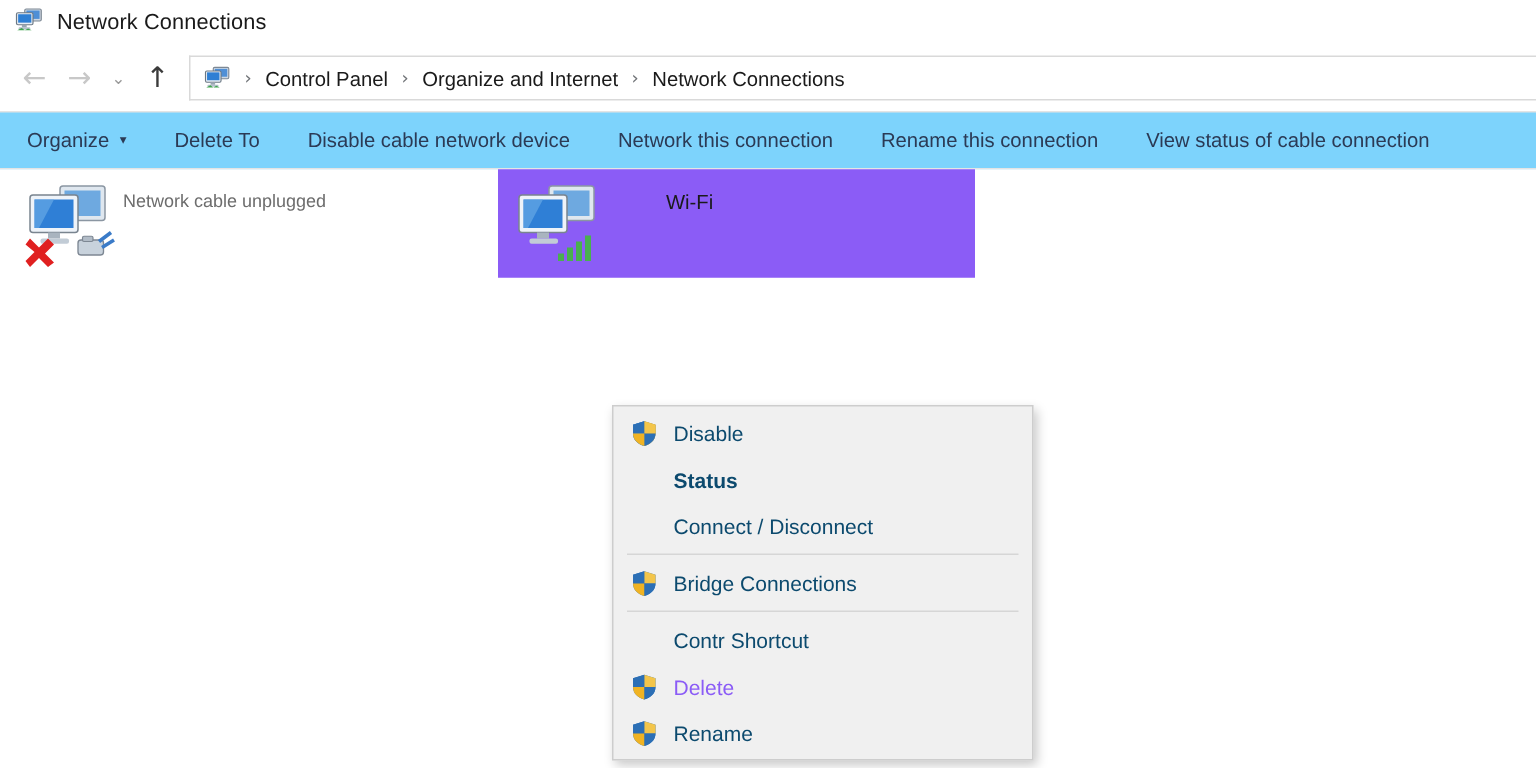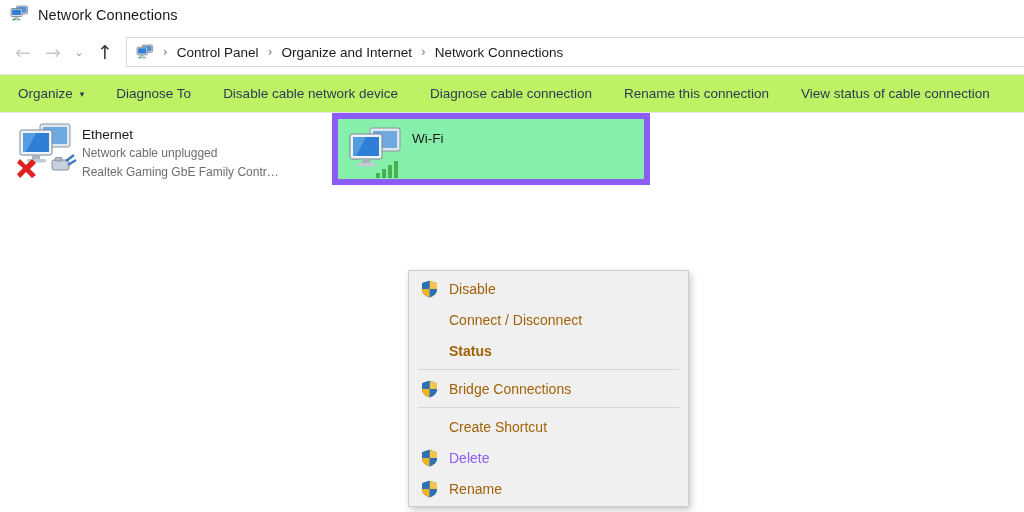--- a/index.html
+++ b/index.html
@@ -84,21 +84,21 @@
     font-size: 12px;
     margin: 0 9px;
     font-family: "DejaVu Sans", sans-serif;
   }
 
   
   .toolbar {
     height: 37px;
     border-top: 1px solid #e4e4e4;
     border-bottom: 1px solid #e4e4e4;
-    background: #bef264;
+    background: #7dd3fc;
     display: flex;
     align-items: center;
     padding-left: 18px;
     overflow: hidden;
     white-space: nowrap;
   }
   .tb-item {
     font-size: 13.5px;
     color: #2b3a55;
     margin-right: 32px;
@@ -121,22 +121,23 @@
   }
 
   .conn-tile {
     position: absolute;
     display: flex;
     align-items: flex-start;
     padding: 6px 8px 6px 8px;
     box-sizing: border-box;
   }
   .conn-tile.selected {
-    background: #86efac;
-    border: 6px solid #8b5cf6;
+    background: #8b5cf6;
+    border: 2px solid #8b5cf6;
+    gap: 36px;
   }
   .tile-icon {
     position: relative;
     width: 62px;
     height: 58px;
     flex: none;
   }
   .tile-text {
     margin-left: 4px;
     padding-top: 4px;
@@ -170,21 +171,21 @@
   .ctx-item {
     height: 31px;
     display: flex;
     align-items: center;
     padding-left: 10px;
     box-sizing: border-box;
     position: relative;
   }
   .ctx-label {
     font-size: 14px;
-    color: #a16207;
+    color: #0c4a6e;
     margin-left: 10px;
     white-space: nowrap;
   }
   .ctx-item.bold .ctx-label { font-weight: bold; }
   .ctx-item.disabled .ctx-label { color: #8b5cf6; }
   .ctx-sep {
     height: 1px;
     background: #d6d6d6;
     margin: 3px 9px 3px 9px;
   }
@@ -249,27 +250,27 @@
     <span class="crumb">Network Connections</span>
   </div>
 </div>
 
 <div class="toolbar">
   <div class="tb-item">
     <span>Organize</span>
     <span class="tb-caret">▾</span>
   </div>
   <div class="tb-item">
-    <span>Diagnose To</span>
+    <span>Delete To</span>
   </div>
   <div class="tb-item">
     <span>Disable cable network device</span>
   </div>
   <div class="tb-item">
-    <span>Diagnose cable connection</span>
+    <span>Network this connection</span>
   </div>
   <div class="tb-item">
     <span>Rename this connection</span>
   </div>
   <div class="tb-item">
     <span>View status of cable connection</span>
   </div>
 </div>
 
 <div class="content">
@@ -294,23 +295,21 @@
           <path d="M50 40 L58 34" stroke="#3a7bc8" stroke-width="2.4" fill="none"></path>
           <path d="M52 44 L60 39" stroke="#3a7bc8" stroke-width="2.4" fill="none"></path>
         </g>
 
         <g>
           <path d="M4 38 L10 44 L16 38 L20 42 L14 48 L20 54 L16 57 L10 51 L4 57 L1 53 L7 47 L1 42 Z" fill="#e02020"></path>
         </g>
       </svg>
     </div>
     <div class="tile-text">
-      <div class="tile-name">Ethernet</div>
       <div class="tile-sub">Network cable unplugged</div>
-      <div class="tile-sub">Realtek Gaming GbE Family Contr…</div>
     </div>
   </div>
 
   <div class="conn-tile selected" style="left:332px; top:0px; width:318px; height:72px;">
     <div class="tile-icon">
       <svg width="62" height="58" viewBox="0 0 62 58">
         <rect x="24" y="3" width="30" height="23" rx="2" fill="#dfe7ef" stroke="#8b96a2" stroke-width="1"></rect>
         <rect x="27" y="6" width="24" height="17" fill="#6ea9e0"></rect>
         <rect x="4" y="9" width="32" height="25" rx="2" fill="#eef3f9" stroke="#79848f" stroke-width="1"></rect>
         <rect x="7" y="12" width="26" height="19" fill="#2f7fd6"></rect>
@@ -343,28 +342,28 @@
           <path d="M8.5 0.8 L1 3.2 V9 C1 13.4 4.4 16.2 8.5 17.4 Z" fill="#3d86d4"></path>
           <path d="M8.5 0.8 L16 3.2 V9 H8.5 Z" fill="#f3c54a"></path>
           <path d="M8.5 9 H16 C16 13.4 12.6 16.2 8.5 17.4 Z" fill="#2c6fb5"></path>
           <path d="M8.5 0.8 L1 3.2 V9 H8.5 Z" fill="#2c6fb5"></path>
           <path d="M1 9 H8.5 V17.4 C4.4 16.2 1 13.4 1 9 Z" fill="#f0b323"></path>
         </svg>
       </span>
       <span class="ctx-label">Disable</span>
     </div>
 
+    <div class="ctx-item bold">
+      <span class="ctx-icon-slot"></span>
+      <span class="ctx-label">Status</span>
+    </div>
+
     <div class="ctx-item">
       <span class="ctx-icon-slot"></span>
       <span class="ctx-label">Connect / Disconnect</span>
-    </div>
-
-    <div class="ctx-item bold">
-      <span class="ctx-icon-slot"></span>
-      <span class="ctx-label">Status</span>
     </div>
 
 
     <div class="ctx-sep"></div>
 
     <div class="ctx-item">
       <span class="ctx-icon-slot">
         <svg width="17" height="18" viewBox="0 0 17 18">
           <path d="M8.5 0.8 L16 3.2 V9 C16 13.4 12.6 16.2 8.5 17.4 C4.4 16.2 1 13.4 1 9 V3.2 Z" fill="#2c6fb5"></path>
           <path d="M8.5 0.8 L16 3.2 V9 H8.5 Z" fill="#f3c54a"></path>
@@ -373,21 +372,21 @@
           <path d="M1 9 H8.5 V17.4 C4.4 16.2 1 13.4 1 9 Z" fill="#f0b323"></path>
         </svg>
       </span>
       <span class="ctx-label">Bridge Connections</span>
     </div>
 
     <div class="ctx-sep"></div>
 
     <div class="ctx-item">
       <span class="ctx-icon-slot"></span>
-      <span class="ctx-label">Create Shortcut</span>
+      <span class="ctx-label">Contr Shortcut</span>
     </div>
 
     <div class="ctx-item disabled">
       <span class="ctx-icon-slot">
         <svg width="17" height="18" viewBox="0 0 17 18">
           <path d="M8.5 0.8 L16 3.2 V9 C16 13.4 12.6 16.2 8.5 17.4 C4.4 16.2 1 13.4 1 9 V3.2 Z" fill="#2c6fb5"></path>
           <path d="M8.5 0.8 L16 3.2 V9 H8.5 Z" fill="#f3c54a"></path>
           <path d="M8.5 9 H16 C16 13.4 12.6 16.2 8.5 17.4 Z" fill="#2c6fb5"></path>
           <path d="M8.5 0.8 L1 3.2 V9 H8.5 Z" fill="#2c6fb5"></path>
           <path d="M1 9 H8.5 V17.4 C4.4 16.2 1 13.4 1 9 Z" fill="#f0b323"></path>

